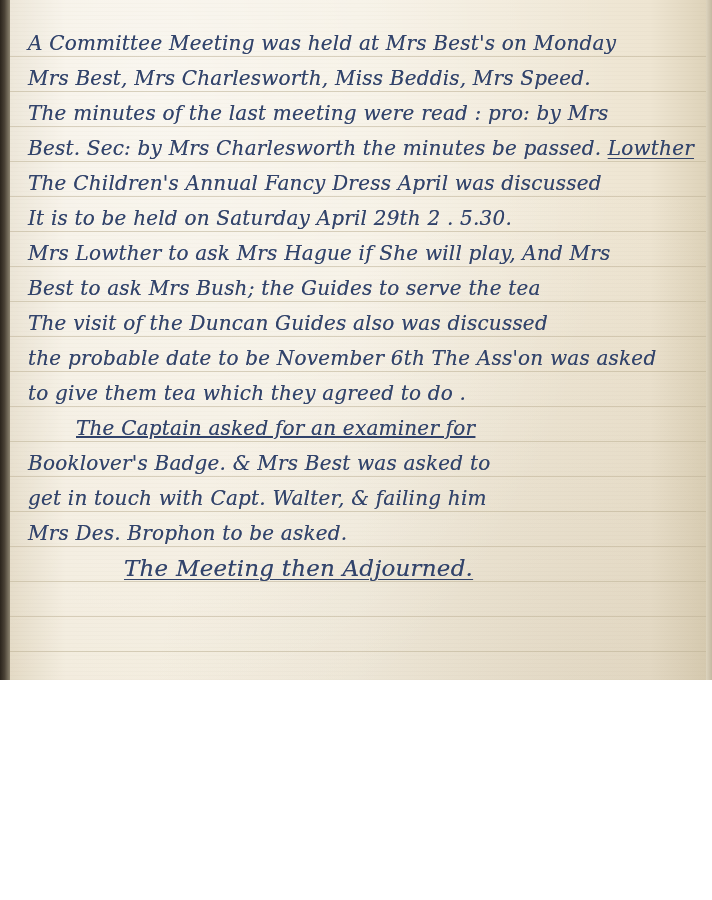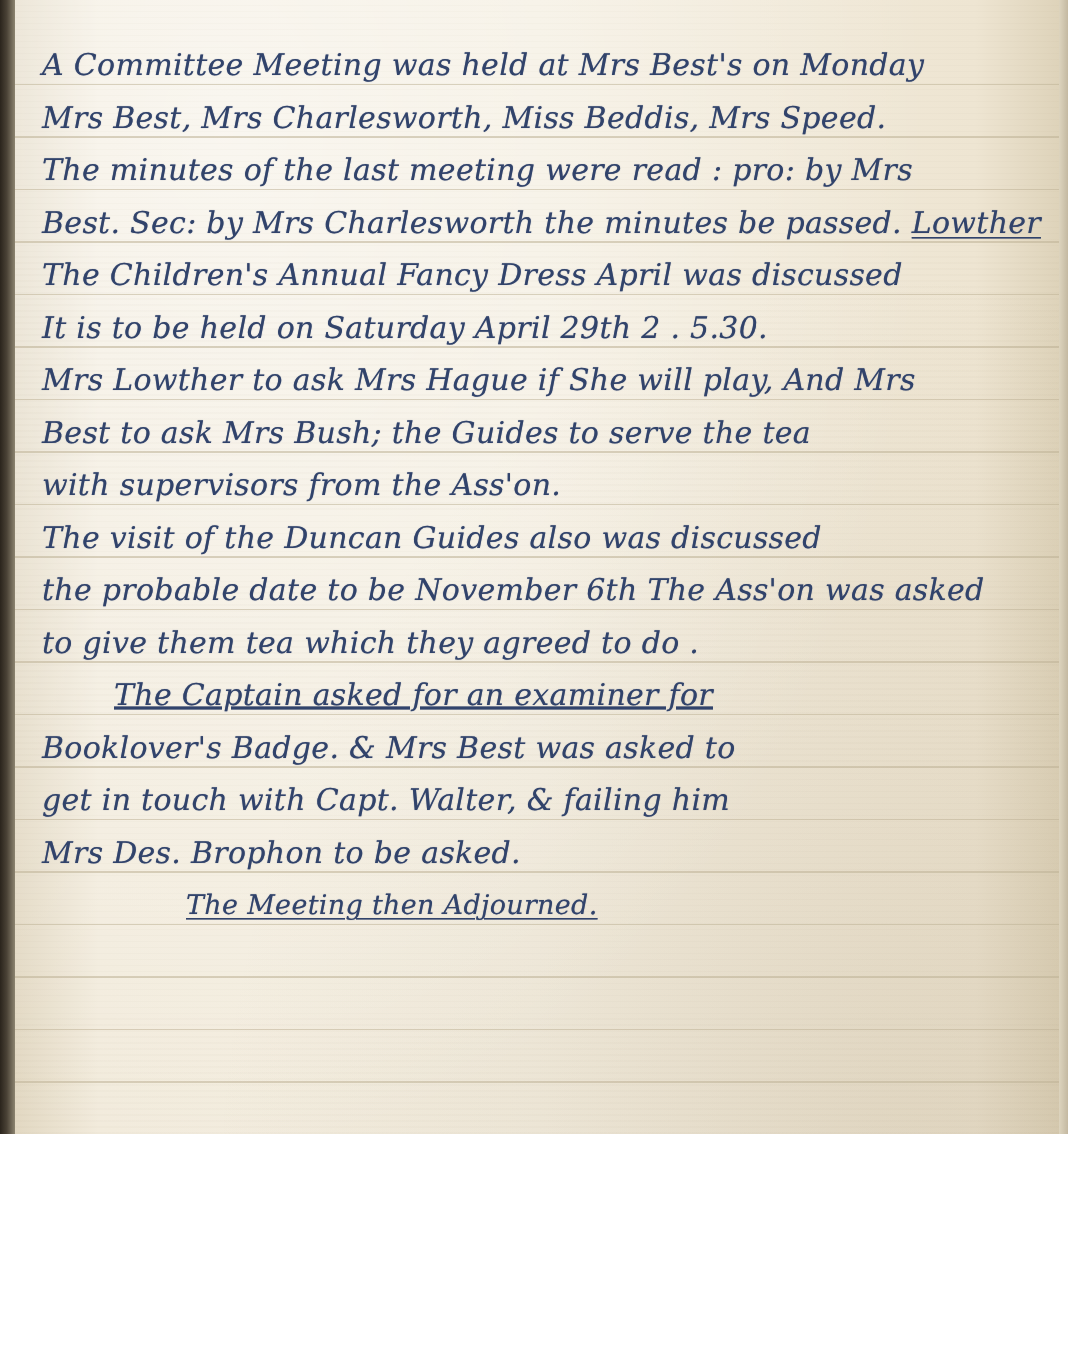--- a/index.html
+++ b/index.html
@@ -6,21 +6,21 @@
     margin: 0;
     padding: 0;
     background: #ffffff;
   }
   body {
     font-family: "Liberation Serif", serif;
   }
   .page {
     position: relative;
     width: 712px;
-    height: 756px;
+    height: 680px;
     overflow: hidden;
     background: #efe7d6;
   }
   
   .binding-left {
     position: absolute;
     top: 0; left: 0;
     width: 10px;
     height: 900px;
     background: linear-gradient(to right, #2a241c 0%, #4a4236 45%, #8c8470 100%);
@@ -89,21 +89,21 @@
     text-shadow: 0 0 0.6px rgba(49,67,107,0.6);
   }
   .line.indent-1 { padding-left: 48px; text-decoration: underline; }
   .line.indent-2 { padding-left: 96px; }
   .line .u {
     text-decoration: underline;
     text-underline-offset: 3px;
     text-decoration-thickness: 1px;
   }
   .sig-line {
-    font-size: 18px;
+    font-size: 23px;
   }
 </style>
 </head>
 <body>
 
 <div class="page">
 
   <div class="binding-left"></div>
   <div class="paper"></div>
   <div class="rules"></div>
@@ -114,21 +114,20 @@
     <div class="line">Mrs Best, Mrs Charlesworth, Miss Beddis, Mrs Speed.</div>
     <div class="line">The minutes of the last meeting were read : pro: by Mrs</div>
     <div class="line">
       <span>Best. Sec: by Mrs Charlesworth the minutes be passed.</span>
       <span class="u">Lowther</span>
     </div>
     <div class="line">The Children's Annual Fancy Dress April was discussed</div>
     <div class="line">It is to be held on Saturday April 29th 2 . 5.30.</div>
     <div class="line">Mrs Lowther to ask Mrs Hague if She will play, And Mrs</div>
     <div class="line">Best to ask Mrs Bush;  the Guides to serve the tea</div>
-    <div class="line">with supervisors from the Ass'on.</div>
     <div class="line">The visit of the Duncan Guides also was discussed</div>
     <div class="line">the probable date to be November 6th The Ass'on was asked</div>
     <div class="line">to give them tea which they agreed to do .</div>
     <div class="line indent-1">The Captain asked for an examiner for</div>
     <div class="line">Booklover's Badge. &amp; Mrs Best was asked to</div>
     <div class="line">get in touch with Capt. Walter, &amp; failing him</div>
     <div class="line">Mrs Des. Brophon to be asked.</div>
     <div class="line indent-2 sig-line">
       <span class="u">The Meeting then Adjourned.</span>
     </div>

